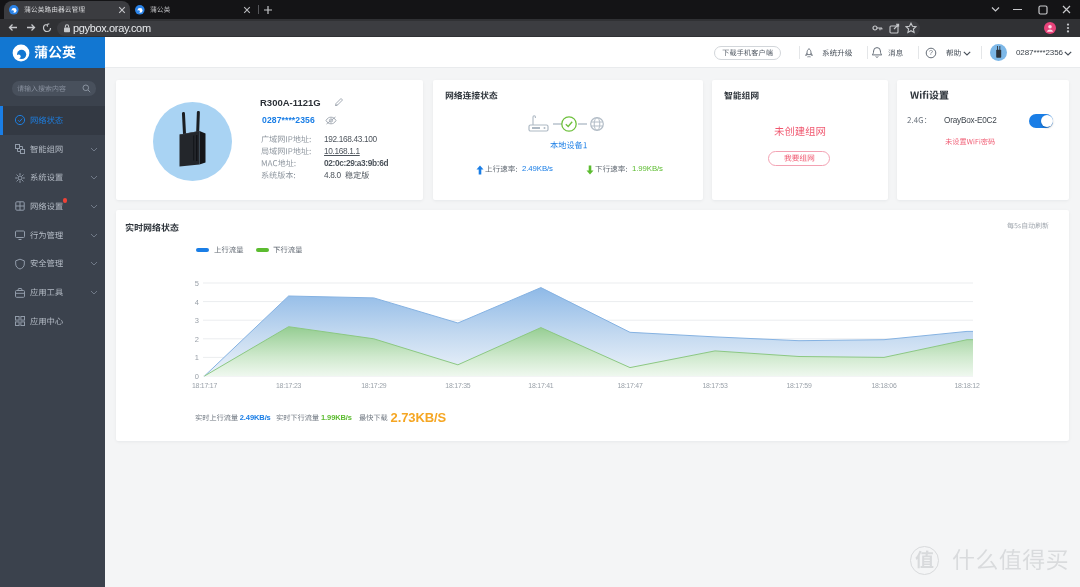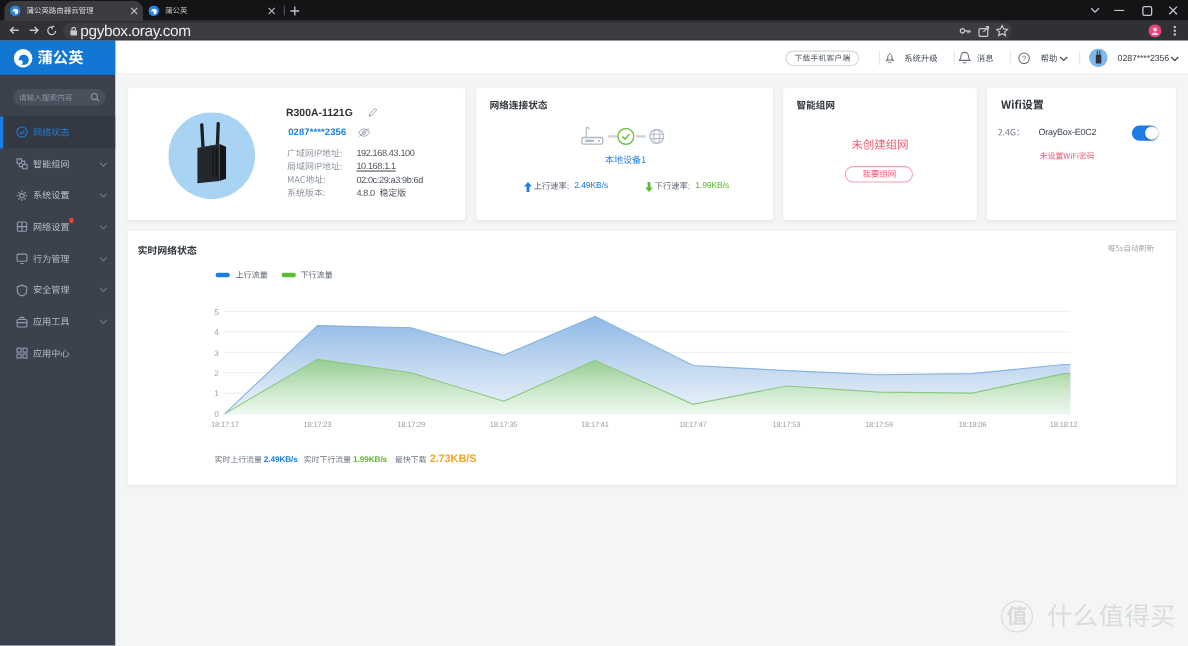--- a/index.html
+++ b/index.html
@@ -68,21 +68,21 @@
 <svg class="abs" style="left:26px;top:23px" width="10" height="9">
     <path d="M1 4.5 H8.5 M5.5 1.5 L8.5 4.5 L5.5 7.5" stroke="#c6c8cb" stroke-width="1.3" fill="none"></path>
   </svg>
 <svg class="abs" style="left:42px;top:23px" width="10" height="10">
     <path d="M8.5 5 A3.5 3.5 0 1 1 5 1.5 M5 1.5 L7.3 0.8 M5 1.5 L5.6 3.6" stroke="#c6c8cb" stroke-width="1.2" fill="none"></path>
   </svg>
 <svg class="abs" style="left:63px;top:23.5px" width="8" height="9">
     <rect x="1" y="3.6" width="6" height="4.6" rx="0.8" fill="#c6c8cb"></rect>
     <path d="M2.4 3.6 V2.4 a1.6 1.6 0 0 1 3.2 0 V3.6" stroke="#c6c8cb" stroke-width="1.1" fill="none"></path>
   </svg>
-<div class="lt" style="left:73px;top:22.2px;font-size:14px;color:#e8eaed;font-weight:400;letter-spacing:-0.35px;line-height:12.0px;">pgybox.oray.com</div>
+<div class="lt" style="left:73px;top:22.2px;font-size:11px;color:#e8eaed;font-weight:400;letter-spacing:-0.35px;line-height:12.0px;">pgybox.oray.com</div>
 <svg class="abs" style="left:872px;top:23px" width="11" height="10">
     <circle cx="3" cy="5" r="2" fill="none" stroke="#c6c8cb" stroke-width="1.2"></circle>
     <path d="M5 5 H10 M8 5 V7.2 M9.8 5 V6.6" stroke="#c6c8cb" stroke-width="1.2"></path>
   </svg>
 <svg class="abs" style="left:889px;top:22.5px" width="11" height="11">
     <rect x="1" y="3" width="8" height="7" rx="1" fill="none" stroke="#c6c8cb" stroke-width="1.1"></rect>
     <path d="M5 6 L9.5 1.5 M7 1.2 h2.6 v2.6" stroke="#c6c8cb" stroke-width="1.1" fill="none"></path>
   </svg>
 <svg class="abs" style="left:905px;top:22px" width="12" height="12">
     <path d="M6 1.2 L7.5 4.3 L10.9 4.7 L8.4 7 L9.1 10.4 L6 8.7 L2.9 10.4 L3.6 7 L1.1 4.7 L4.5 4.3 Z" fill="none" stroke="#c6c8cb" stroke-width="1.1"></path>
@@ -361,21 +361,21 @@
 <div style="position:absolute;left:261.0px;top:158.6px;width:35.1px;height:8.6px;">
     <svg style="display:block" width="35.1" height="8.6" viewBox="0 -880 4336 1060" fill="#8b939c">
       <path transform="translate(0,0) scale(1,-1)" d="M101 0H184V406C184 469 178 558 172 622H176L235 455L374 74H436L574 455L633 622H637C632 558 625 469 625 406V0H711V733H600L460 341C443 291 428 239 409 188H405C387 239 371 291 352 341L212 733H101Z"></path>
       <path transform="translate(812,0) scale(1,-1)" d="M4 0H97L168 224H436L506 0H604L355 733H252ZM191 297 227 410C253 493 277 572 300 658H304C328 573 351 493 378 410L413 297Z"></path>
       <path transform="translate(1420,0) scale(1,-1)" d="M377 -13C472 -13 544 25 602 92L551 151C504 99 451 68 381 68C241 68 153 184 153 369C153 552 246 665 384 665C447 665 495 637 534 596L584 656C542 703 472 746 383 746C197 746 58 603 58 366C58 128 194 -13 377 -13Z"></path>
       <path transform="translate(2058,0) scale(1,-1)" d="M429 747V473L321 428L349 361L429 395V79C429 -30 462 -57 577 -57C603 -57 796 -57 824 -57C928 -57 953 -13 964 125C944 128 914 140 897 153C890 38 880 11 821 11C781 11 613 11 580 11C513 11 501 22 501 77V426L635 483V143H706V513L846 573C846 412 844 301 839 277C834 254 825 250 809 250C799 250 766 250 742 252C751 235 757 206 760 186C788 186 828 186 854 194C884 201 903 219 909 260C916 299 918 449 918 637L922 651L869 671L855 660L840 646L706 590V840H635V560L501 504V747ZM33 154 63 79C151 118 265 169 372 219L355 286L241 238V528H359V599H241V828H170V599H42V528H170V208C118 187 71 168 33 154Z"></path>
       <path transform="translate(3058,0) scale(1,-1)" d="M434 621V28H312V-44H962V28H731V421H947V494H731V833H655V28H508V621ZM34 163 62 89C156 127 279 179 393 229L380 295L252 245V528H383V599H252V827H182V599H45V528H182V218C126 196 75 177 34 163Z"></path>
       <path transform="translate(4058,0) scale(1,-1)" d="M139 390C175 390 205 418 205 460C205 501 175 530 139 530C102 530 73 501 73 460C73 418 102 390 139 390ZM139 -13C175 -13 205 15 205 56C205 98 175 126 139 126C102 126 73 98 73 56C73 15 102 -13 139 -13Z"></path>
     </svg>
   </div>
-<div class="lt" style="left:324px;top:158.0px;font-size:8.3px;color:#4d545c;font-weight:400;letter-spacing:-0.35px;line-height:10.4px;">02:0c:29:a3:9b:6d</div>
+<div class="lt" style="left:324px;top:158.0px;font-size:8.3px;color:#4d545c;font-weight:700;letter-spacing:-0.35px;line-height:10.4px;">02:0c:29:a3:9b:6d</div>
 <div style="position:absolute;left:261.0px;top:170.6px;width:34.7px;height:8.6px;">
     <svg style="display:block" width="34.7" height="8.6" viewBox="0 -880 4278 1060" fill="#8b939c">
       <path transform="translate(0,0) scale(1,-1)" d="M286 224C233 152 150 78 70 30C90 19 121 -6 136 -20C212 34 301 116 361 197ZM636 190C719 126 822 34 872 -22L936 23C882 80 779 168 695 229ZM664 444C690 420 718 392 745 363L305 334C455 408 608 500 756 612L698 660C648 619 593 580 540 543L295 531C367 582 440 646 507 716C637 729 760 747 855 770L803 833C641 792 350 765 107 753C115 736 124 706 126 688C214 692 308 698 401 706C336 638 262 578 236 561C206 539 182 524 162 521C170 502 181 469 183 454C204 462 235 466 438 478C353 425 280 385 245 369C183 338 138 319 106 315C115 295 126 260 129 245C157 256 196 261 471 282V20C471 9 468 5 451 4C435 3 380 3 320 6C332 -15 345 -47 349 -69C422 -69 472 -68 505 -56C539 -44 547 -23 547 19V288L796 306C825 273 849 242 866 216L926 252C885 313 799 405 722 474Z"></path>
       <path transform="translate(1000,0) scale(1,-1)" d="M698 352V36C698 -38 715 -60 785 -60C799 -60 859 -60 873 -60C935 -60 953 -22 958 114C939 119 909 131 894 145C891 24 887 6 865 6C853 6 806 6 797 6C775 6 772 9 772 36V352ZM510 350C504 152 481 45 317 -16C334 -30 355 -58 364 -77C545 -3 576 126 584 350ZM42 53 59 -21C149 8 267 45 379 82L367 147C246 111 123 74 42 53ZM595 824C614 783 639 729 649 695H407V627H587C542 565 473 473 450 451C431 433 406 426 387 421C395 405 409 367 412 348C440 360 482 365 845 399C861 372 876 346 886 326L949 361C919 419 854 513 800 583L741 553C763 524 786 491 807 458L532 435C577 490 634 568 676 627H948V695H660L724 715C712 747 687 802 664 842ZM60 423C75 430 98 435 218 452C175 389 136 340 118 321C86 284 63 259 41 255C50 235 62 198 66 182C87 195 121 206 369 260C367 276 366 305 368 326L179 289C255 377 330 484 393 592L326 632C307 595 286 557 263 522L140 509C202 595 264 704 310 809L234 844C190 723 116 594 92 561C70 527 51 504 33 500C43 479 55 439 60 423Z"></path>
       <path transform="translate(2000,0) scale(1,-1)" d="M105 820V422C105 271 96 91 30 -37C47 -47 72 -69 84 -83C143 20 164 151 171 283H309V-79H378V351H173L174 423V496H439V563H351V842H282V563H174V820ZM852 479C830 365 792 268 743 188C694 272 659 371 636 479ZM483 772V427C483 278 474 90 397 -43C415 -52 444 -72 457 -85C543 58 555 259 555 427V479H576C602 345 642 226 700 128C646 61 583 11 514 -21C530 -35 549 -64 559 -82C627 -47 689 2 742 65C789 3 845 -46 912 -82C923 -63 946 -36 963 -22C893 11 834 60 786 123C857 228 908 365 932 539L887 551L875 548H555V712C692 723 841 742 948 768L901 832C800 806 630 784 483 772Z"></path>
       <path transform="translate(3000,0) scale(1,-1)" d="M460 839V629H65V553H367C294 383 170 221 37 140C55 125 80 98 92 79C237 178 366 357 444 553H460V183H226V107H460V-80H539V107H772V183H539V553H553C629 357 758 177 906 81C920 102 946 131 965 146C826 226 700 384 628 553H937V629H539V839Z"></path>
       <path transform="translate(4000,0) scale(1,-1)" d="M139 390C175 390 205 418 205 460C205 501 175 530 139 530C102 530 73 501 73 460C73 418 102 390 139 390ZM139 -13C175 -13 205 15 205 56C205 98 175 126 139 126C102 126 73 98 73 56C73 15 102 -13 139 -13Z"></path>
     </svg>
   </div>
 <div class="lt" style="left:324px;top:170.0px;font-size:8.3px;color:#4d545c;font-weight:400;letter-spacing:-0.35px;line-height:10.4px;">4.8.0</div>
@@ -615,21 +615,21 @@
   </div>
 <div class="lt" style="left:321px;top:413.0px;font-size:7.5px;color:#5cbc30;font-weight:700;letter-spacing:-0.1px;line-height:9.4px;">1.99KB/s</div>
 <div style="position:absolute;left:359.0px;top:413.6px;width:28.8px;height:7.6px;">
     <svg style="display:block" width="28.8" height="7.6" viewBox="0 -880 4000 1060" fill="#6a727c">
       <path transform="translate(0,0) scale(1,-1)" d="M248 635H753V564H248ZM248 755H753V685H248ZM176 808V511H828V808ZM396 392V325H214V392ZM47 43 54 -24 396 17V-80H468V26L522 33V94L468 88V392H949V455H49V392H145V52ZM507 330V268H567L547 262C577 189 618 124 671 70C616 29 554 -2 491 -22C504 -35 522 -61 529 -77C596 -53 662 -19 720 26C776 -20 843 -55 919 -77C929 -59 948 -32 964 -18C891 0 826 31 771 71C837 135 889 215 920 314L877 333L863 330ZM613 268H832C806 209 767 157 721 113C675 157 639 209 613 268ZM396 269V198H214V269ZM396 142V80L214 59V142Z"></path>
       <path transform="translate(1000,0) scale(1,-1)" d="M170 840V-79H245V840ZM80 647C73 566 55 456 28 390L87 369C114 442 132 558 137 639ZM247 656C277 596 309 517 321 469L377 497C365 544 331 621 300 679ZM805 381H650C654 424 655 466 655 507V610H805ZM580 840V681H384V610H580V507C580 467 579 424 575 381H330V308H565C539 185 473 62 297 -26C314 -40 340 -68 350 -84C518 9 594 133 628 260C686 103 779 -21 920 -83C931 -61 956 -29 974 -13C834 38 738 160 684 308H965V381H879V681H655V840Z"></path>
       <path transform="translate(2000,0) scale(1,-1)" d="M55 766V691H441V-79H520V451C635 389 769 306 839 250L892 318C812 379 653 469 534 527L520 511V691H946V766Z"></path>
       <path transform="translate(3000,0) scale(1,-1)" d="M736 784C782 745 835 690 858 653L915 693C890 730 836 783 790 819ZM839 501C813 406 776 314 729 231C710 319 697 428 689 553H951V614H686C683 685 682 760 683 839H609C609 762 611 686 614 614H368V700H545V760H368V841H296V760H105V700H296V614H54V553H617C627 394 646 253 676 145C627 75 571 15 507 -31C525 -44 547 -66 560 -82C613 -41 661 9 704 64C741 -22 791 -72 856 -72C926 -72 951 -26 963 124C945 131 919 146 904 163C898 46 888 1 863 1C820 1 783 50 755 136C820 239 870 357 906 481ZM65 92 73 22 333 49V-76H403V56L585 75V137L403 120V214H562V279H403V360H333V279H194C216 312 237 350 258 391H583V453H288C300 479 311 505 321 531L247 551C237 518 224 484 211 453H69V391H183C166 357 152 331 144 319C128 292 113 272 98 269C107 250 117 215 121 200C130 208 160 214 202 214H333V114Z"></path>
     </svg>
   </div>
-<div class="lt" style="left:390.6px;top:413.0px;font-size:10px;color:#f5a623;font-weight:700;letter-spacing:-0.1px;line-height:9.4px;">2.73KB/S</div>
+<div class="lt" style="left:390.6px;top:413.0px;font-size:13px;color:#f5a623;font-weight:700;letter-spacing:-0.1px;line-height:9.4px;">2.73KB/S</div>
 <div class="abs" style="left:910px;top:546px;width:29px;height:29px;border:1.6px solid #d8dadc;border-radius:50%;"></div>
 <div style="position:absolute;left:915.0px;top:550.2px;width:19.0px;height:20.1px;">
     <svg style="display:block" width="19.0" height="20.1" viewBox="0 -880 1000 1060" fill="#d8dadc">
       <path transform="translate(0,0) scale(1,-1)" d="M585 848C583 820 581 790 577 758H335V656H563L551 587H378V30H291V-71H968V30H891V587H660L677 656H945V758H697L712 844ZM483 30V87H781V30ZM483 362H781V306H483ZM483 444V499H781V444ZM483 225H781V169H483ZM236 847C188 704 106 562 20 471C40 441 72 375 83 346C102 367 120 390 138 414V-89H249V592C287 663 320 738 347 811Z"></path>
     </svg>
   </div>
 <div style="position:absolute;left:952.0px;top:548.1px;width:117.0px;height:24.4px;">
     <svg style="display:block" width="117.0" height="24.4" viewBox="0 -880 5087 1060" fill="#d9dbdd">
       <path transform="translate(0,0) scale(1,-1)" d="M291 836C233 682 137 529 36 431C50 413 72 374 79 357C117 396 154 441 189 491V-78H262V607C300 673 334 744 361 815ZM607 830V494H327V420H607V-80H685V420H955V494H685V830Z"></path>
       <path transform="translate(1017,0) scale(1,-1)" d="M443 829C362 689 208 519 61 414C78 400 104 375 118 360C268 473 421 645 520 800ZM635 296C681 240 730 173 773 108L258 67C418 204 586 385 739 593L662 631C510 413 304 203 237 147C176 92 133 57 102 50C113 28 129 -10 134 -27C172 -13 231 -12 818 38C841 -1 862 -37 876 -68L947 -28C899 69 796 218 702 330Z"></path>

